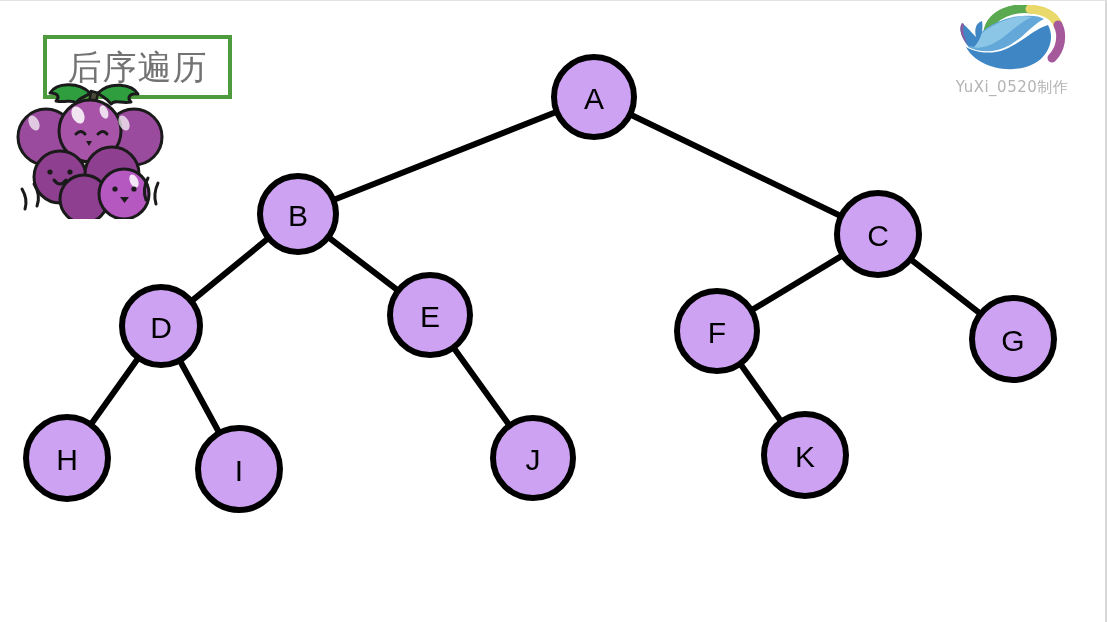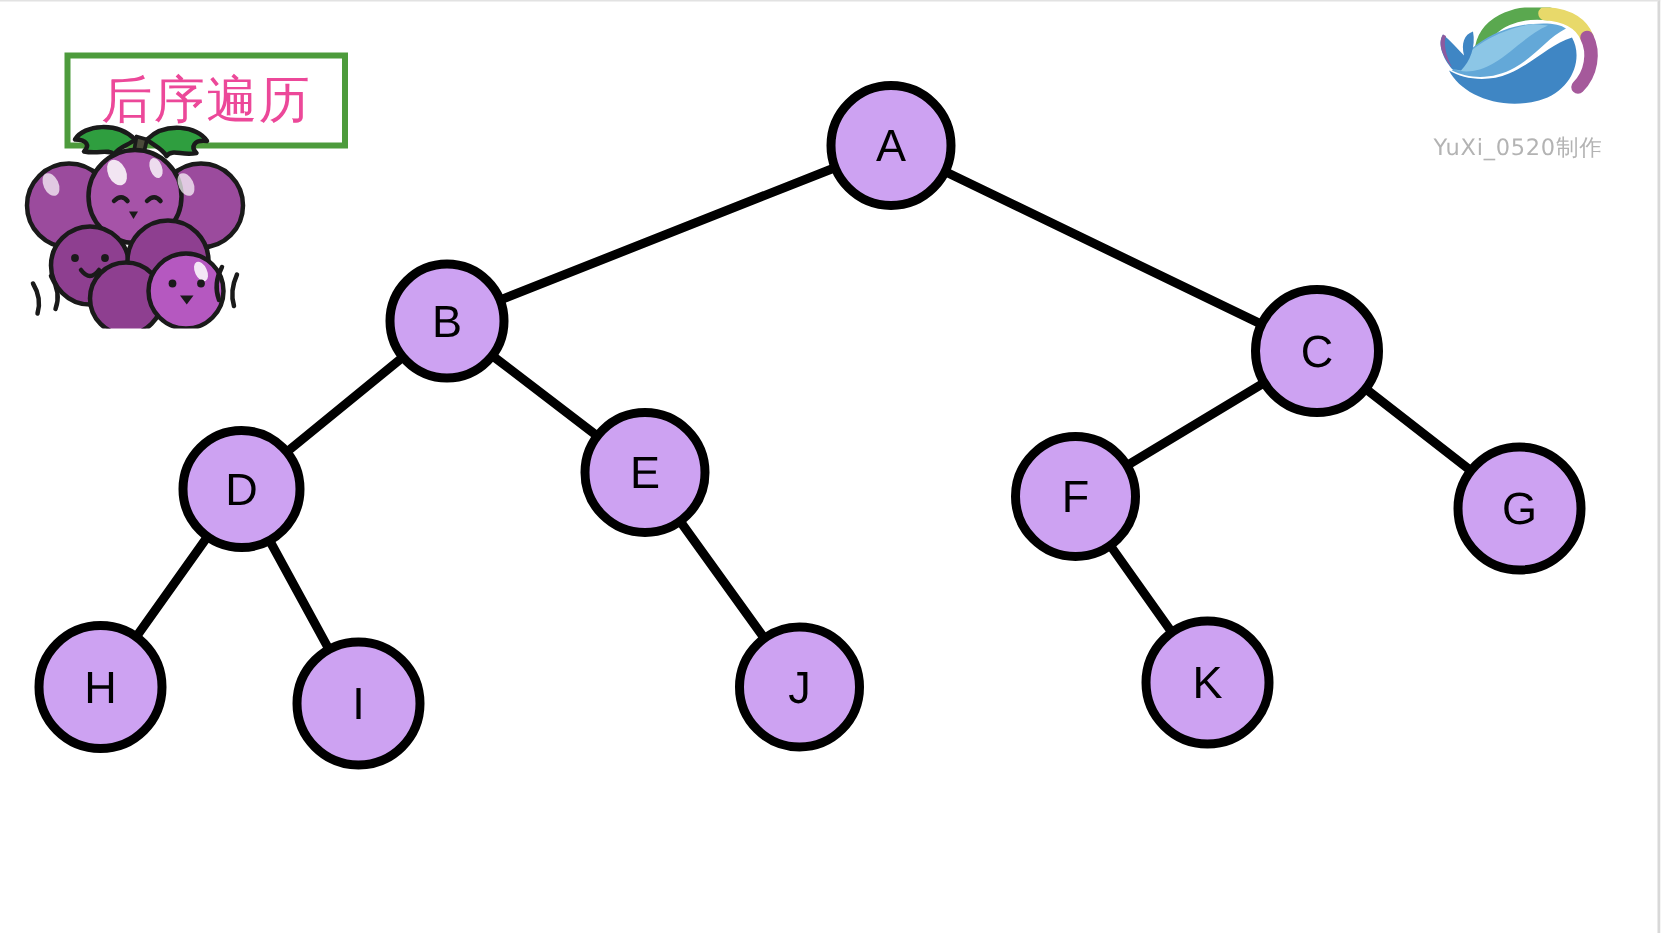--- a/index.html
+++ b/index.html
@@ -53,21 +53,21 @@
     border: 4px solid #4d9b3c;
     background: transparent;
     box-sizing: border-box;
     display: flex;
     align-items: center;
     justify-content: center;
   }
   #title-text {
     font-family: "DejaVu Sans", sans-serif;
     font-size: 34px;
-    color: #ec4899;
+    color: #737373;
     letter-spacing: 1px;
     line-height: 1;
     white-space: nowrap;
   }
 
   
   #grapes {
     position: absolute;
     left: 12px;
     top: 78px;
@@ -97,21 +97,21 @@
     color: #7fb3e0;
     letter-spacing: 2px;
     line-height: 1.05;
     margin-top: 1px;
   }
   #logo-sub {
     font-family: "DejaVu Sans", sans-serif;
     font-size: 15px;
     color: #b3b3b3;
     letter-spacing: 0.5px;
-    margin-top: 12px;
+    margin-top: 1px;
   }
 </style>
 </head>
 <body>
 
 <div id="stage">
 
   <svg id="tree-svg" viewBox="0 0 1107 622">
     <g id="edge-layer">
         <line x1="558.6605434020825" y1="109.96863656066336" x2="331.4794851980272" y2="199.76655483726628" class="tree-edge" stroke="#000000"></line>

